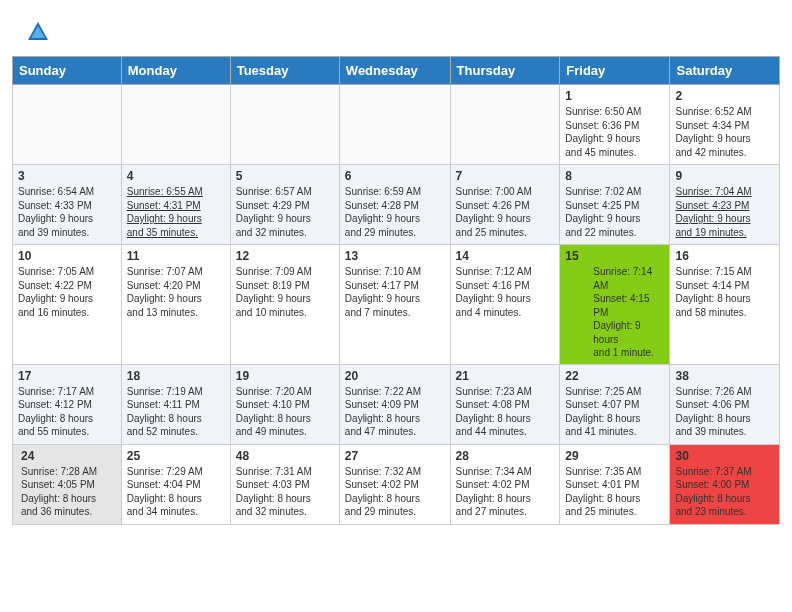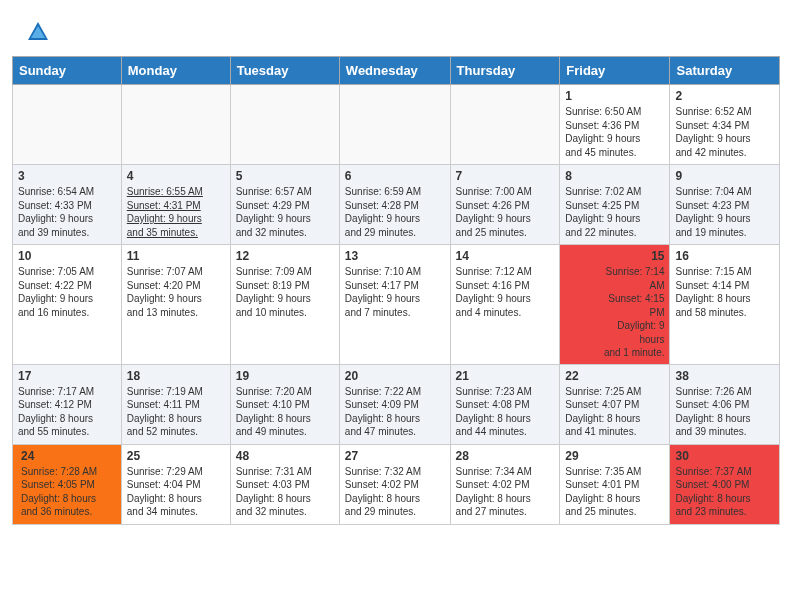--- a/index.html
+++ b/index.html
@@ -127,21 +127,21 @@
     <tbody id="calendar-body">
     <tr>
           <td class="empty"></td>
           <td class="empty"></td>
           <td class="empty"></td>
           <td class="empty"></td>
           <td class="empty"></td>
           <td style="background: rgb(255, 255, 255);">
             <div class="day-num">1</div>
             <div class="day-info" style="white-space: pre-line;">Sunrise: 6:50 AM
-Sunset: 4:36 PM
+Sunset: 6:36 PM
 Daylight: 9 hours
 and 45 minutes.</div>
           </td>
           <td style="background: rgb(255, 255, 255);">
             <div class="day-num">2</div>
             <div class="day-info" style="white-space: pre-line;">Sunrise: 6:52 AM
 Sunset: 4:34 PM
 Daylight: 9 hours
 and 42 minutes.</div>
           </td>
@@ -184,21 +184,21 @@
           </td>
           <td style="background: rgb(240, 244, 248);">
             <div class="day-num">8</div>
             <div class="day-info" style="white-space: pre-line;">Sunrise: 7:02 AM
 Sunset: 4:25 PM
 Daylight: 9 hours
 and 22 minutes.</div>
           </td>
           <td style="background: rgb(240, 244, 248);">
             <div class="day-num">9</div>
-            <div class="day-info" style="white-space: pre-line;">Sunrise: 7:04 AM
+            <div class="day-info" style="white-space: pre-line; text-decoration: underline;">Sunrise: 7:04 AM
 Sunset: 4:23 PM
 Daylight: 9 hours
 and 19 minutes.</div>
           </td>
         </tr>
         <tr>
           <td style="background: rgb(255, 255, 255);">
             <div class="day-num">10</div>
             <div class="day-info" style="white-space: pre-line;">Sunrise: 7:05 AM
 Sunset: 4:22 PM
@@ -226,21 +226,21 @@
 Daylight: 9 hours
 and 7 minutes.</div>
           </td>
           <td style="background: rgb(255, 255, 255);">
             <div class="day-num">14</div>
             <div class="day-info" style="white-space: pre-line;">Sunrise: 7:12 AM
 Sunset: 4:16 PM
 Daylight: 9 hours
 and 4 minutes.</div>
           </td>
-          <td style="background: #ef4444; text-align: right;">
+          <td style="background: #84cc16;">
             <div class="day-num">15</div>
             <div class="day-info" style="white-space: pre-line; margin-left: 28px;">Sunrise: 7:14 AM
 Sunset: 4:15 PM
 Daylight: 9 hours
 and 1 minute.</div>
           </td>
           <td style="background: rgb(255, 255, 255);">
             <div class="day-num">16</div>
             <div class="day-info" style="white-space: pre-line;">Sunrise: 7:15 AM
 Sunset: 4:14 PM
@@ -293,21 +293,21 @@
           </td>
           <td style="background: rgb(240, 244, 248);">
             <div class="day-num">38</div>
             <div class="day-info" style="white-space: pre-line;">Sunrise: 7:26 AM
 Sunset: 4:06 PM
 Daylight: 8 hours
 and 39 minutes.</div>
           </td>
         </tr>
         <tr>
-          <td style="background: #f97316; padding-left: 8px;">
+          <td style="background: #e5e5e5; padding-left: 8px;">
             <div class="day-num">24</div>
             <div class="day-info" style="white-space: pre-line;">Sunrise: 7:28 AM
 Sunset: 4:05 PM
 Daylight: 8 hours
 and 36 minutes.</div>
           </td>
           <td style="background: rgb(255, 255, 255);">
             <div class="day-num">25</div>
             <div class="day-info" style="white-space: pre-line;">Sunrise: 7:29 AM
 Sunset: 4:04 PM

